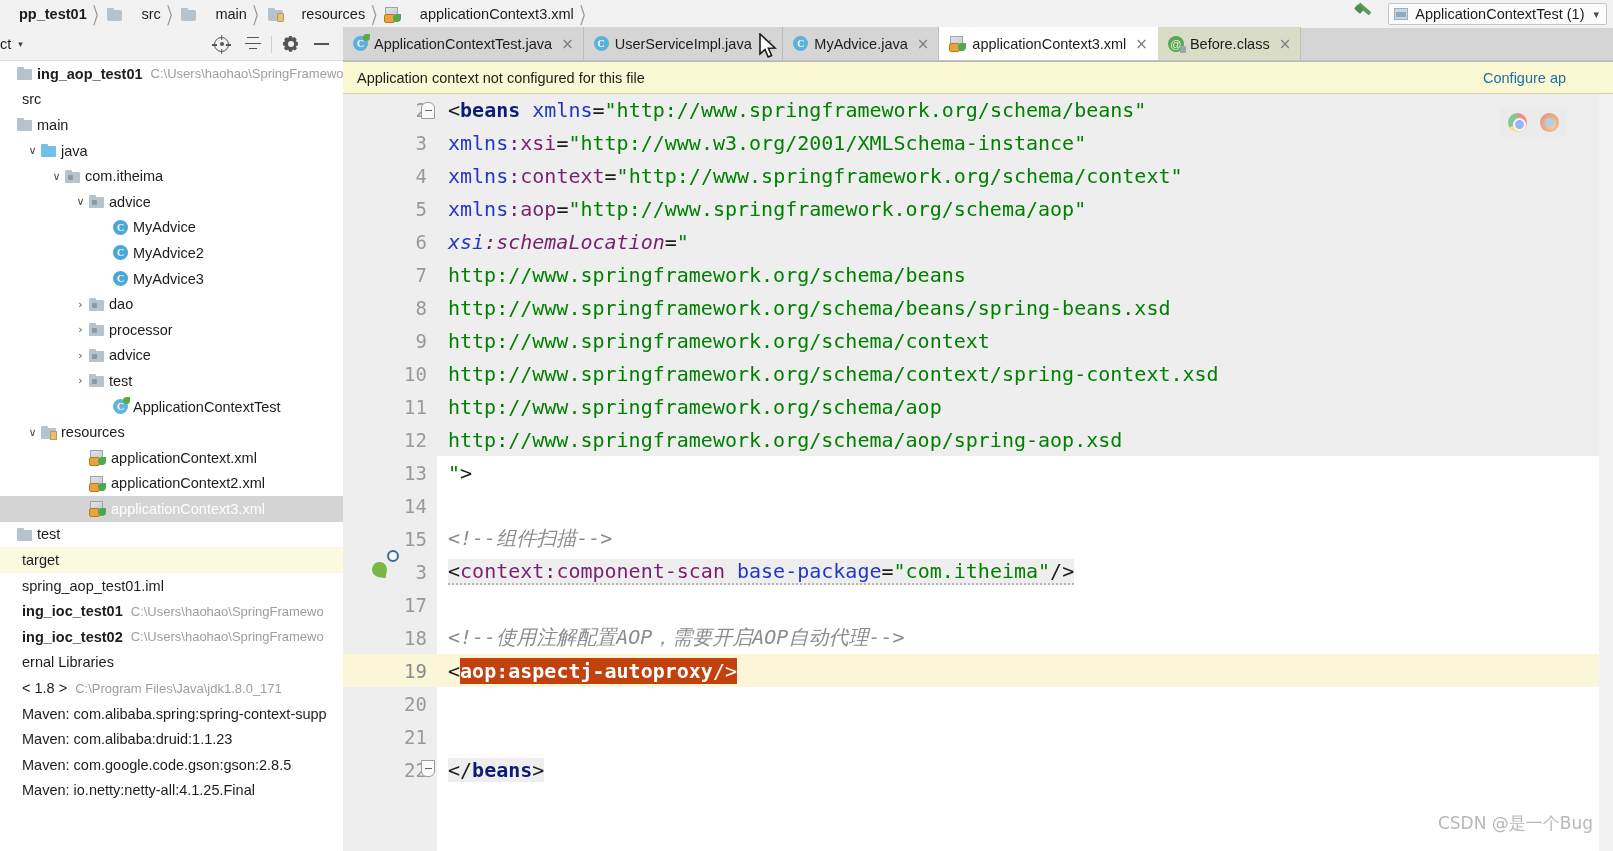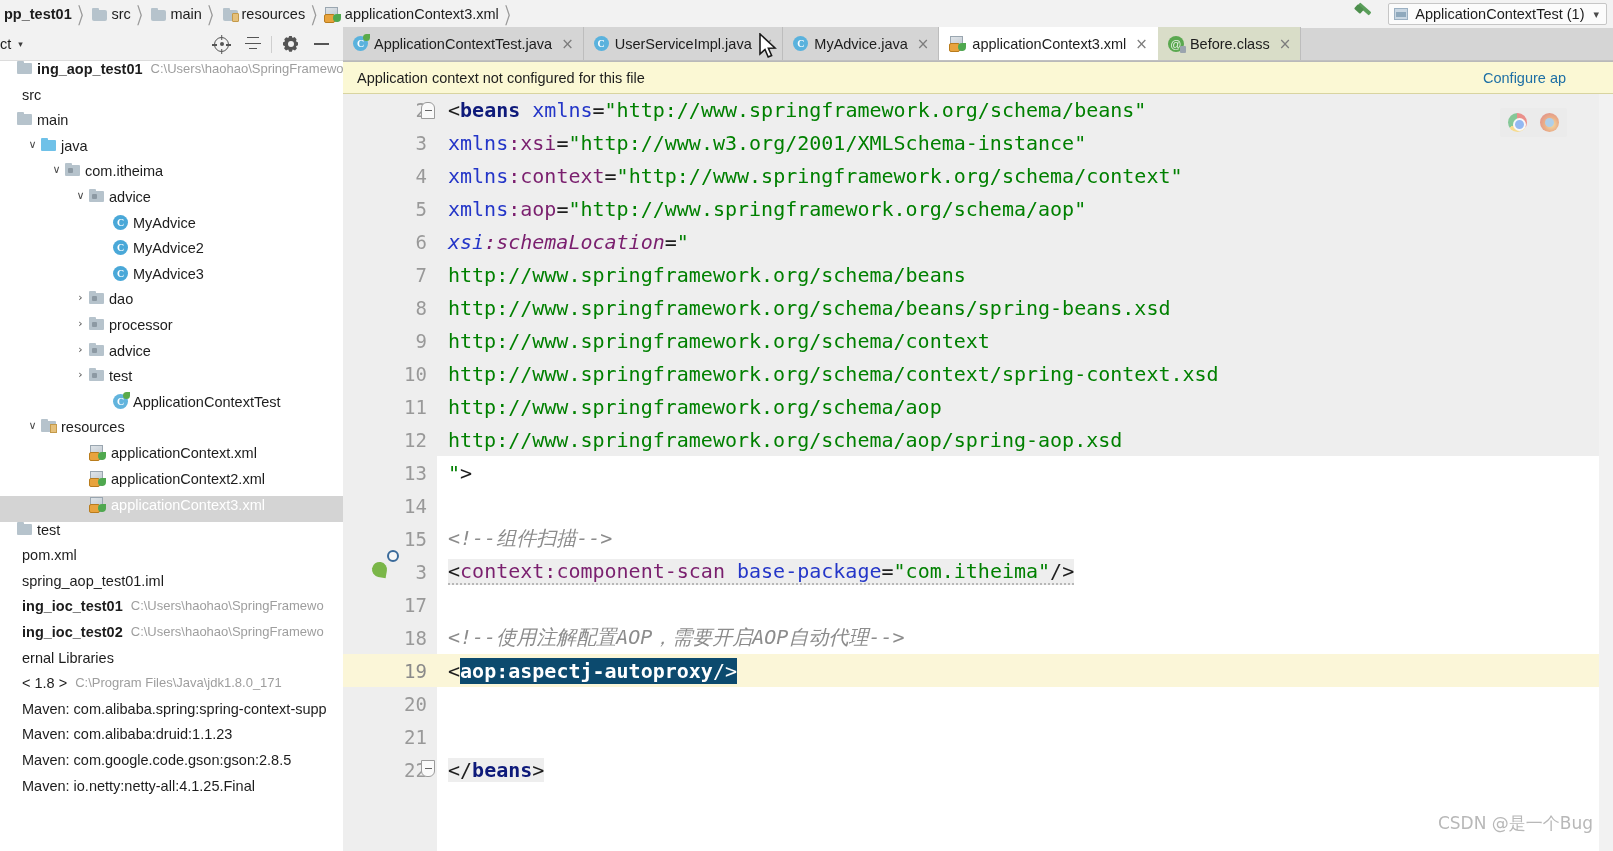--- a/index.html
+++ b/index.html
@@ -15,21 +15,21 @@
   
   .breadcrumb-bar {
     position: absolute; left: 0; top: 0; width: 1264px; height: 28px;
     background: #f2f2f2;
     display: flex; align-items: center;
     padding-left: 0px;
     overflow: hidden;
     white-space: nowrap;
   }
   .crumb { display: flex; align-items: center; font-size: 14.5px; color: #1d1d1d; }
-  .crumb-label { margin-left: 4px; }
+  .crumb-label { margin-left: 19px; }
   .crumb-label.bold { font-weight: bold; }
   .crumb-sep {
     color: #9a9a9a; font-size: 17px; margin: 0 7px 0 6px;
     font-family: "DejaVu Sans", sans-serif;
     transform: scaleY(1.35);
   }
   .ic-folder {
     width: 15px; height: 13px; position: relative; display: inline-block;
     margin-left: 2px;
   }
@@ -117,21 +117,21 @@
   .tb-gear::after{content:"";position:absolute;left:5px;top:5px;width:6px;height:6px;background:#f2f2f2;border-radius:50%;}
   .tb-min { width:15px;height:2px;background:#555; }
 
   
   .tree {
     position:absolute; left:0; top:61px; width:343px; height:790px;
     background:#ffffff; overflow:hidden;
     font-size:14.5px; color:#1d1d1d;
   }
   .trow {
-    height:25.6px; display:flex; align-items:flex-start; white-space:nowrap;
+    height:25.6px; display:flex; align-items:center; white-space:nowrap;
     padding-left:0px; position:relative;
   }
   .trow.sel { background:#d4d4d4; }
   .trow.yel { background:#fbf9e0; }
   .tw-arrow {
     width:17px; text-align:center; color:#4a4a4a; font-size:11px;
     font-family:"DejaVu Sans", sans-serif; flex:0 0 auto;
   }
   .tlabel { margin-left:5px; }
   .tlabel.bold { font-weight:bold; }
@@ -254,21 +254,21 @@
     position:absolute; left:0; width:1176px; height:33px; background:#eeeeee;
   }
   .tok-tag   { color:#0e1a7a; font-weight:bold; }
   .tok-brk   { color:#1d1d1d; }
   .tok-attr  { color:#2436c8; }
   .tok-str   { color:#008000; }
   .tok-cmt   { color:#8c8c8c; font-style:italic; }
   .tok-ns    { color:#7a1f6e; }
   .hl-soft { background:#eeeeee; }
   .sel {
-    background:#0c4a6e; color:#ffffff; padding:1px 0;
+    background:#c2410c; color:#ffffff; padding:1px 0;
   }
   .sel .tok-tag, .sel .tok-attr, .sel .tok-brk { color:#ffffff; }
   .squiggle {
     border-bottom: 2px dotted #b7b7b7;
   }
 
   .browser-icons {
     position:absolute; right:46px; top:14px;
     display:flex; gap:13px; align-items:center;
     background:#e9e9e9; padding:5px 8px; border-radius:2px;
@@ -506,25 +506,25 @@
           <i class="leaf"></i>
         </span>
         <span class="tlabel">applicationContext3.xml</span>
       </div>
       <div class="trow">
         <span style="width: 0px; flex: 0 0 auto;"></span>
         <span class="tw-arrow"></span>
         <span class="ic-mod"></span>
         <span class="tlabel">test</span>
       </div>
-      <div class="trow">
-        <span style="width: 0px; flex: 0 0 auto;"></span>
-        <span class="tw-arrow"></span>
-        <span style="width: 0px;"></span>
-        <span class="tlabel">pom.xml</span>
+      <div class="trow yel">
+        <span style="width: 0px; flex: 0 0 auto;"></span>
+        <span class="tw-arrow"></span>
+        <span style="width: 0px;"></span>
+        <span class="tlabel">target</span>
       </div>
       <div class="trow">
         <span style="width: 0px; flex: 0 0 auto;"></span>
         <span class="tw-arrow"></span>
         <span style="width: 0px;"></span>
         <span class="tlabel">spring_aop_test01.iml</span>
       </div>
       <div class="trow">
         <span style="width: 0px; flex: 0 0 auto;"></span>
         <span class="tw-arrow"></span>

